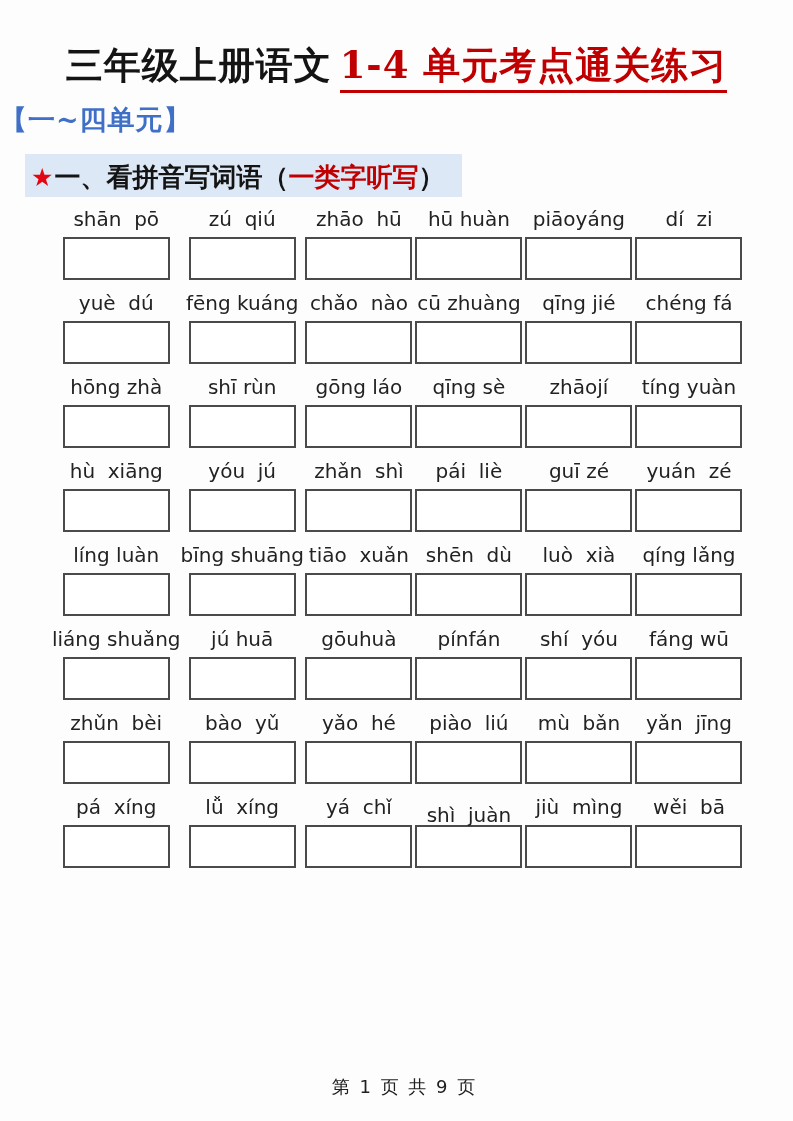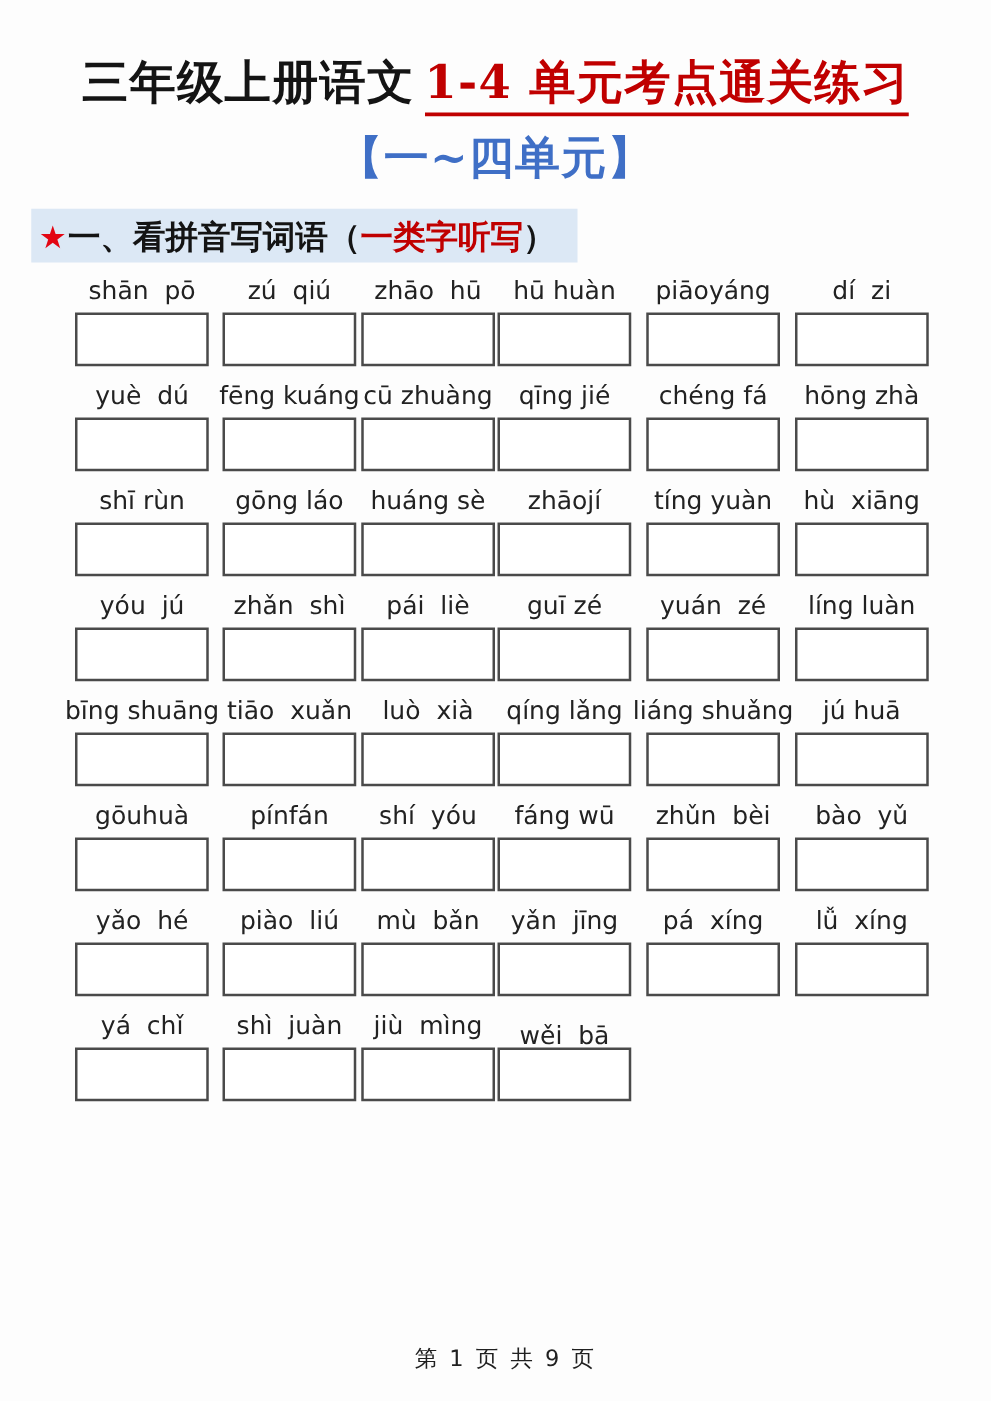--- a/index.html
+++ b/index.html
@@ -29,24 +29,24 @@
   .title .t-red {
     color: #c00000;
     border-bottom: 3px solid #c00000;
     padding-bottom: 3px;
     margin-left: 8px;
   }
 
   
   .subtitle {
     margin-top: 14px;
-    text-align: center;
+    text-align: left;
     font-family: "DejaVu Serif", "Liberation Serif", serif;
     font-weight: bold;
-    font-size: 36px;
+    font-size: 27px;
     color: #3f6fc6;
     letter-spacing: 1px;
   }
 
   
   .section-heading {
     display: inline-block;
     margin: 16px 0 0 25px;
     background: #dce8f5;
     padding: 8px 18px 4px 6px;
@@ -151,20 +151,24 @@
       </div>
       <div class="cell">
         <div class="pinyin">yuè  dú</div>
         <div class="box"></div>
       </div>
       <div class="cell">
         <div class="pinyin">fēng kuáng</div>
         <div class="box"></div>
       </div>
       <div class="cell">
+        <div class="pinyin">chǎo  nào</div>
+        <div class="box"></div>
+      </div>
+      <div class="cell">
         <div class="pinyin">cū zhuàng</div>
         <div class="box"></div>
       </div>
       <div class="cell">
         <div class="pinyin">qīng jié</div>
         <div class="box"></div>
       </div>
       <div class="cell">
         <div class="pinyin">chéng fá</div>
         <div class="box"></div>
@@ -175,21 +179,21 @@
       </div>
       <div class="cell">
         <div class="pinyin">shī rùn</div>
         <div class="box"></div>
       </div>
       <div class="cell">
         <div class="pinyin">gōng láo</div>
         <div class="box"></div>
       </div>
       <div class="cell">
-        <div class="pinyin">huáng sè</div>
+        <div class="pinyin">qīng sè</div>
         <div class="box"></div>
       </div>
       <div class="cell">
         <div class="pinyin">zhāojí</div>
         <div class="box"></div>
       </div>
       <div class="cell">
         <div class="pinyin">tíng yuàn</div>
         <div class="box"></div>
       </div>
@@ -223,20 +227,24 @@
       </div>
       <div class="cell">
         <div class="pinyin">bīng shuāng</div>
         <div class="box"></div>
       </div>
       <div class="cell">
         <div class="pinyin">tiāo  xuǎn</div>
         <div class="box"></div>
       </div>
       <div class="cell">
+        <div class="pinyin">shēn  dù</div>
+        <div class="box"></div>
+      </div>
+      <div class="cell">
         <div class="pinyin">luò  xià</div>
         <div class="box"></div>
       </div>
       <div class="cell">
         <div class="pinyin">qíng lǎng</div>
         <div class="box"></div>
       </div>
       <div class="cell">
         <div class="pinyin">liáng shuǎng</div>
         <div class="box"></div>

